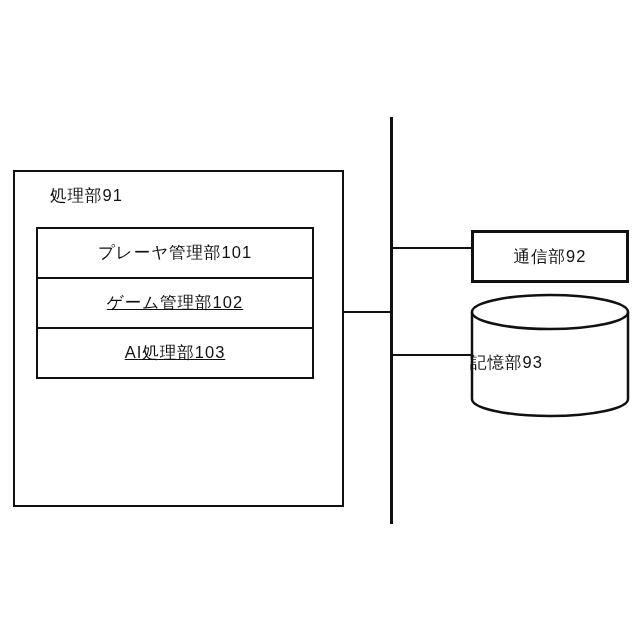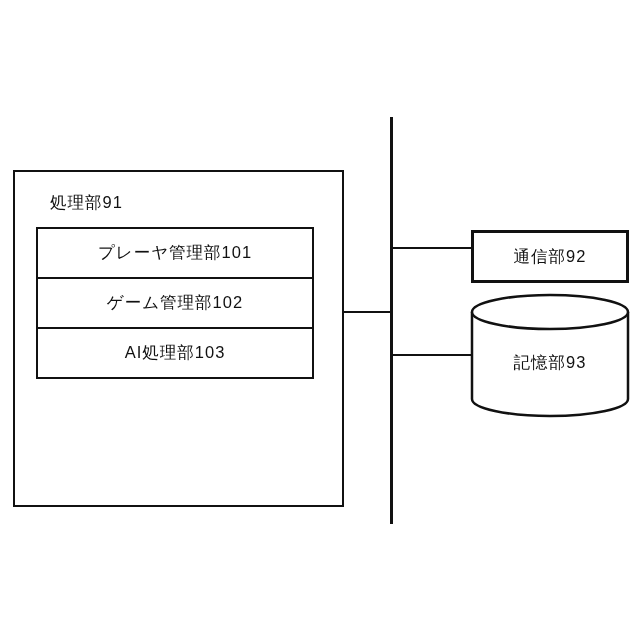--- a/index.html
+++ b/index.html
@@ -23,21 +23,21 @@
     top: 170px;
     width: 331px;
     height: 337px;
     border: 2px solid #111111;
     box-sizing: border-box;
     background: #ffffff;
   }
   .proc-label {
     position: absolute;
     left: 35px;
-    top: 20px;
+    top: 13px;
     font-size: 16.5px;
     letter-spacing: 1px;
     white-space: nowrap;
   }
   
   .module-stack {
     position: absolute;
     left: 21px;
     top: 55px;
     width: 317px;
@@ -50,20 +50,21 @@
     background: #ffffff;
     display: flex;
     align-items: center;
     justify-content: center;
     font-size: 16.5px;
     letter-spacing: 1px;
     white-space: nowrap;
   }
   .module + .module {
     margin-top: -2px;
+    text-decoration: underline;
   }
   
   .bus {
     position: absolute;
     left: 390px;
     top: 117px;
     width: 3px;
     height: 407px;
     background: #111111;
   }
@@ -100,21 +101,21 @@
     left: 470px;
     top: 292px;
     width: 160px;
     height: 130px;
   }
   .storage-label {
     position: absolute;
     left: 470px;
     top: 352px;
     width: 160px;
-    text-align: center;
+    text-align: left;
     font-size: 16.5px;
     letter-spacing: 1px;
     white-space: nowrap;
   }
 </style>
 </head>
 <body>
 
 <div class="canvas">
 

